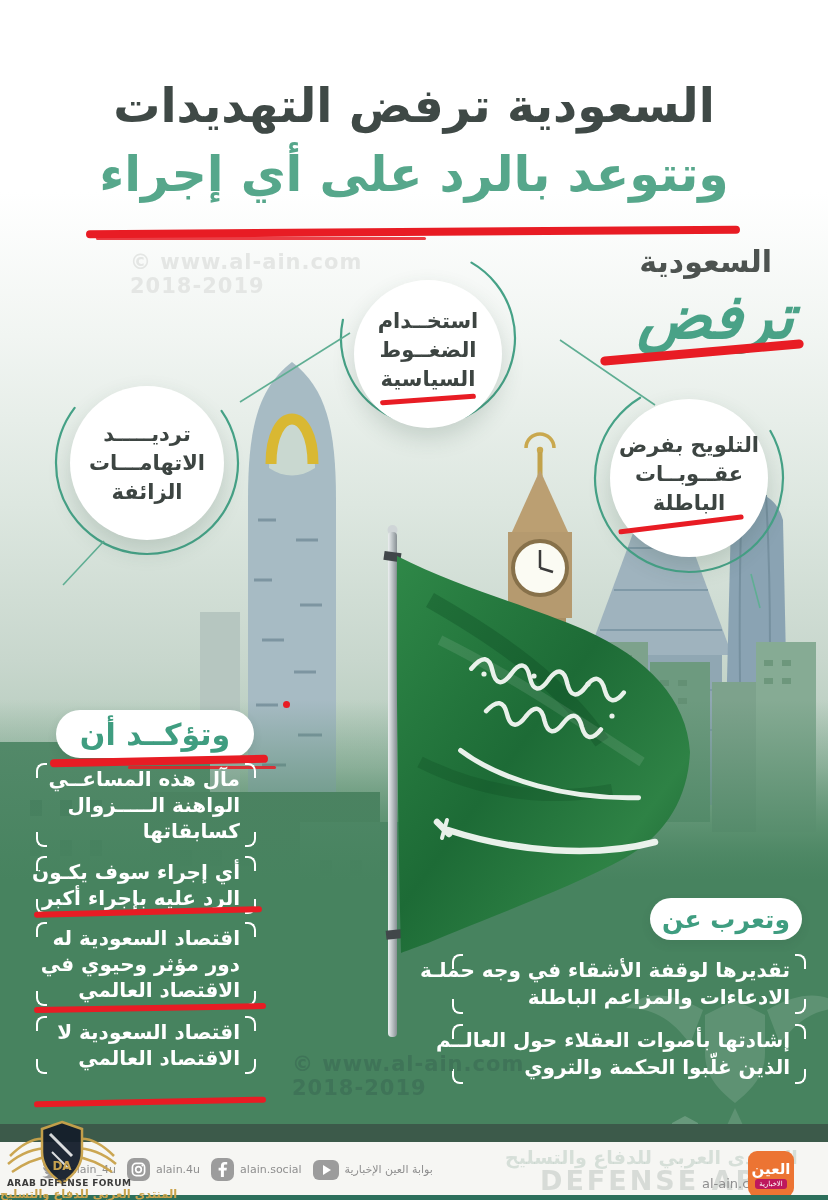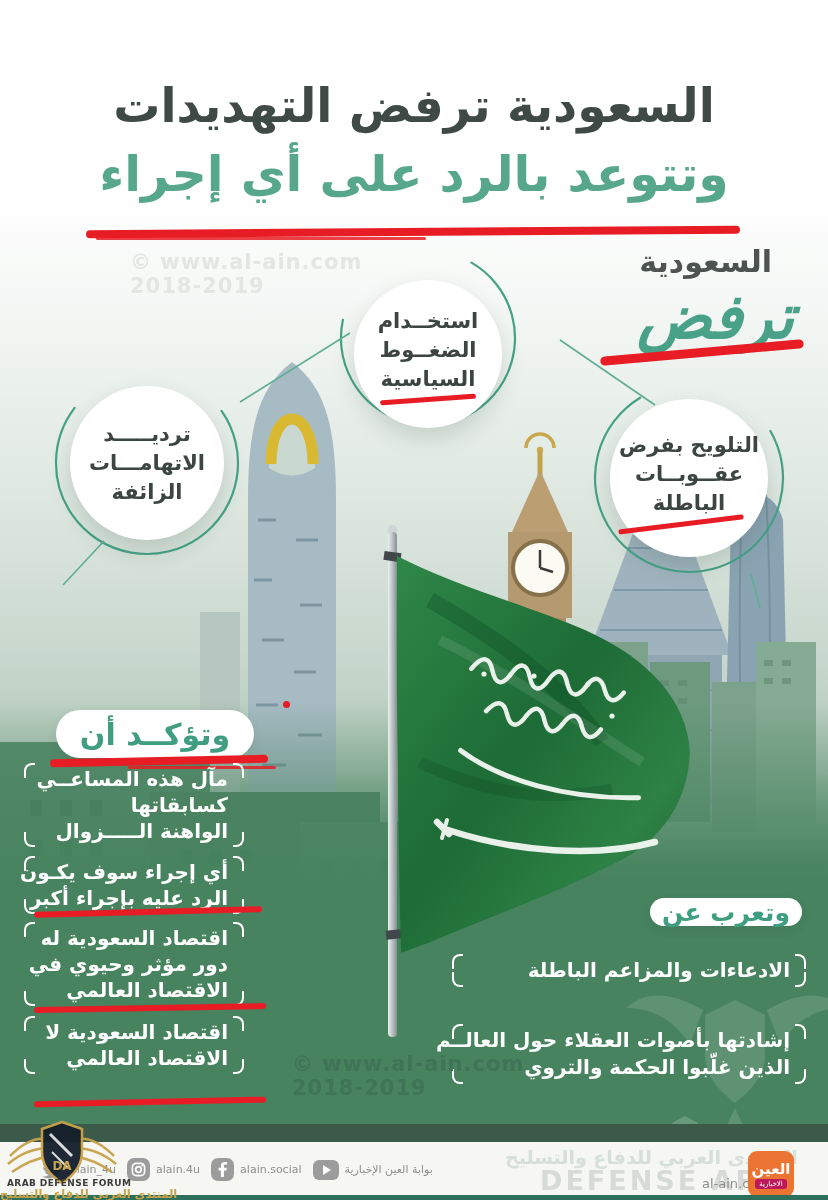--- a/index.html
+++ b/index.html
@@ -32,24 +32,24 @@
   .bubble-mid{left:354px;top:280px;width:148px;height:148px;}
   .bubble-right{left:610px;top:399px;width:158px;height:158px;}
   .bubble-mid .u-red{width:96px;transform:rotate(-4deg);}
   .bubble-right .u-red{width:126px;transform:rotate(-7deg) translateX(-8px);}
   
   .pill{background:#ffffff;border-radius:28px;color:#3f9d80;font-weight:700;direction:rtl;
     display:flex;align-items:center;justify-content:center;z-index:3;box-shadow:0 4px 10px rgba(40,70,55,.12);}
   .pill-affirm{left:56px;top:710px;width:198px;height:48px;font-size:30px;}
   .u-affirm{left:50px;top:757px;width:218px;height:8px;transform:rotate(-1.2deg);}
   .u-affirm2{left:128px;top:766px;width:148px;height:3px;opacity:.85;}
-  .pill-express{left:650px;top:898px;width:152px;height:28px;font-size:25px;}
+  .pill-express{left:650px;top:898px;width:152px;height:42px;font-size:25px;}
   
   .a-item,.e-item{position:absolute;direction:rtl;text-align:right;color:#ffffff;font-weight:700;white-space:nowrap;z-index:3;padding:3px 16px;}
-  .a-item{left:24px;width:188px;font-size:20px;line-height:26px;}
+  .a-item{left:36px;width:188px;font-size:20px;line-height:26px;}
   .e-item{left:452px;width:322px;font-size:20px;line-height:27px;}
   .brk{position:absolute;width:9px;height:13px;border:0 solid #ffffff;}
   .brk.tr{top:0;right:0;border-top-width:2.5px;border-right-width:2.5px;border-top-right-radius:8px;}
   .brk.br{bottom:0;right:0;border-bottom-width:2.5px;border-right-width:2.5px;border-bottom-right-radius:8px;}
   .brk.tl{top:0;left:0;border-top-width:2.5px;border-left-width:2.5px;border-top-left-radius:8px;}
   .brk.bl{bottom:0;left:0;border-bottom-width:2.5px;border-left-width:2.5px;border-bottom-left-radius:8px;}
   .u-l2{left:34px;top:909px;width:228px;height:6px;transform:rotate(-1.4deg);}
   .u-l3{left:34px;top:1005px;width:232px;height:6px;transform:rotate(-1deg);}
   .u-l4{left:34px;top:1099px;width:232px;height:6px;transform:rotate(-1.2deg);}
   .red-dot{left:283px;top:701px;width:7px;height:7px;border-radius:50%;background:#e81c24;z-index:3;}
@@ -295,22 +295,22 @@
   <div class="abs pill pill-affirm">وتؤكــد أن</div>
   <div class="abs redbar u-affirm"></div>
   <div class="abs redbar u-affirm2"></div>
 
   <div class="a-item" style="top:763px">
     <span class="brk tr"></span>
       <span class="brk br"></span>
     <span class="brk tl"></span>
       <span class="brk bl"></span>
     <div>مآل هذه المساعــي</div>
+    <div>الواهنة الـــــزوال</div>
     <div>كسابقاتها</div>
-    <div>الواهنة الـــــزوال</div>
   </div>
   <div class="a-item" style="top:856px">
     <span class="brk tr"></span>
       <span class="brk br"></span>
     <span class="brk tl"></span>
       <span class="brk bl"></span>
     <div>أي إجراء سوف يكـون</div>
     <div>الرد عليه بإجراء أكبر</div>
   </div>
   <div class="abs redbar u-l2"></div>
@@ -335,20 +335,21 @@
   <div class="abs redbar u-l4"></div>
 
   <div class="abs red-dot"></div>
 
   <div class="abs pill pill-express">وتعرب عن</div>
   <div class="e-item" style="top:954px">
     <span class="brk tr"></span>
       <span class="brk br"></span>
     <span class="brk tl"></span>
       <span class="brk bl"></span>
+    <div>تقديرها لوقفة الأشقاء في وجه حملـة</div>
     <div>الادعاءات والمزاعم الباطلة</div>
   </div>
   <div class="e-item" style="top:1024px">
     <span class="brk tr"></span>
       <span class="brk br"></span>
     <span class="brk tl"></span>
       <span class="brk bl"></span>
     <div>إشادتها بأصوات العقلاء حول العالــم</div>
     <div>الذين غلّبوا الحكمة والتروي</div>
   </div>

